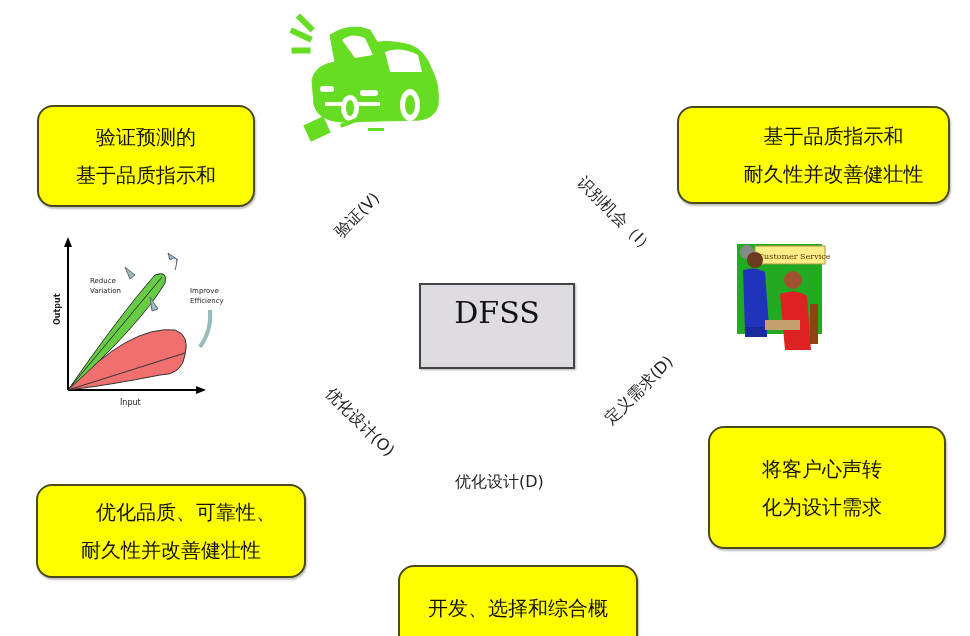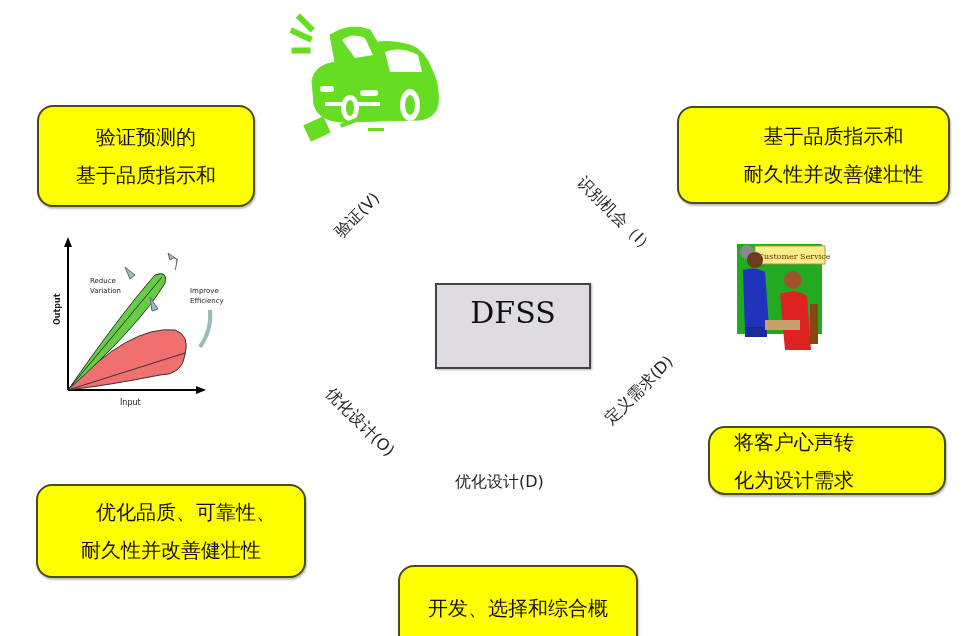--- a/index.html
+++ b/index.html
@@ -13,38 +13,38 @@
   .ybox span { display:block; white-space:nowrap; }
   .label {
     position:absolute; font-size:16px; color:#222; white-space:nowrap;
     transform-origin:center center;
   }
   .center-box {
     position:absolute; left:419px; top:283px; width:156px; height:86px;
     background:#dedce0; border:2px solid #444; box-sizing:border-box;
     box-shadow:1px 1px 2px rgba(0,0,0,0.3);
     font-family:"DejaVu Serif", serif; font-size:30px; color:#111;
-    display:flex; justify-content:center; padding-top:10px;margin-left:16px;
+    display:flex; justify-content:center; padding-top:10px;
   }
   .pic { position:absolute; }
 </style>
 </head>
 <body>
 
 <div class="ybox" style="left:37px; top:73px; width:218px; height:102px;">
   <span>验证预测的</span>
   <span>基于品质指示和</span>
 </div>
 
 <div class="ybox" style="left:677px; top:74px; width:273px; height:98px;padding-left:40px;">
   <span>基于品质指示和</span>
   <span>耐久性并改善健壮性</span>
 </div>
 
-<div class="ybox" style="left:708px; top:394px; width:238px; height:69px; align-items:flex-start; padding-left:24px;border-radius:17px;">
+<div class="ybox" style="left:708px; top:394px; width:238px; height:123px; align-items:flex-start; padding-left:52px;">
   <span>将客户心声转</span>
   <span>化为设计需求</span>
 </div>
 
 <div class="ybox" style="left:398px; top:533px; width:240px; height:86px;">
   <span>开发、选择和综合概</span>
 </div>
 
 <div class="ybox" style="left:36px; top:452px; width:270px; height:94px;">
   <span style="padding-left:30px;">优化品质、可靠性、</span>

